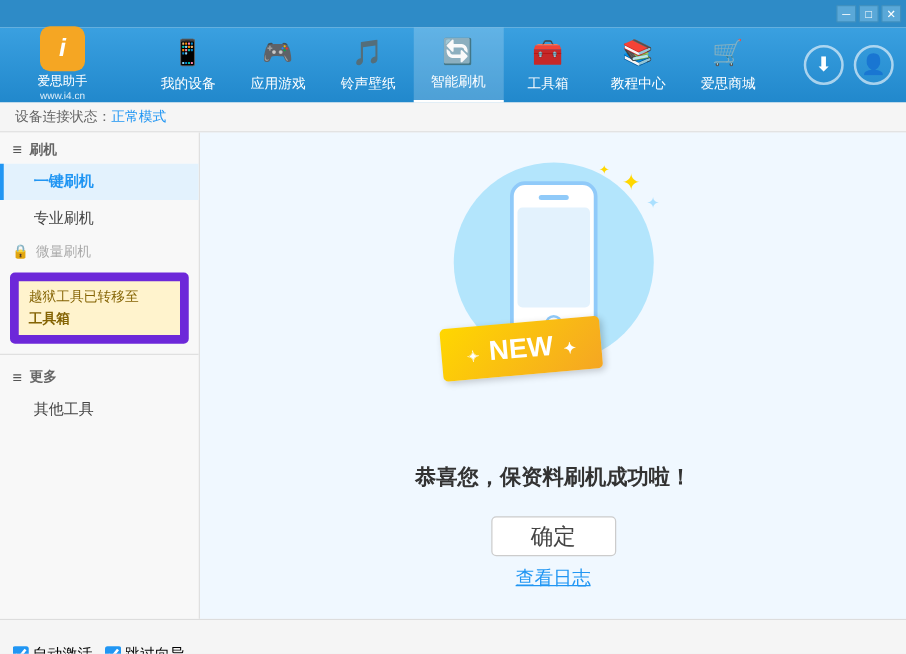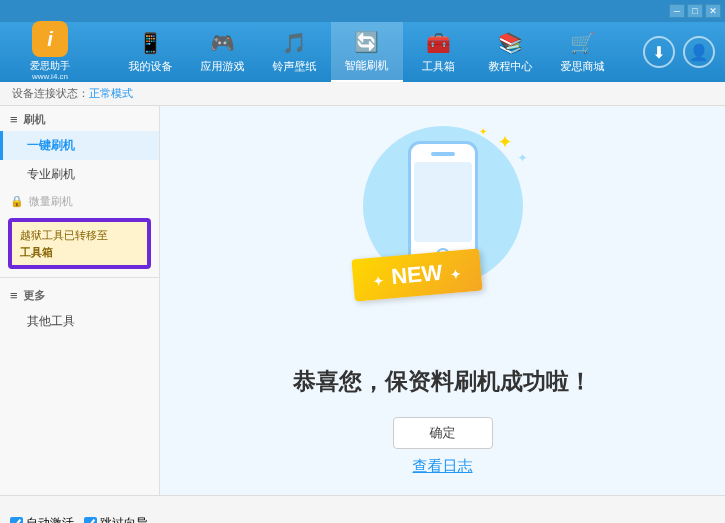--- a/index.html
+++ b/index.html
@@ -178,21 +178,21 @@
       font-size: 11px;
       color: #aaa;
     }
     .sidebar-locked .lock-icon {
       margin-right: 5px;
       font-size: 11px;
     }
     .sidebar-notice {
       margin: 4px 8px;
       background: #fff3cd;
-      border: 4px solid #6d28d9;
+      border: 7px solid #6d28d9;
       border-radius: 4px;
       padding: 5px 8px;
       font-size: 11px;
       color: #856404;
       line-height: 1.5;
     }
     .sidebar-divider {
       height: 1px;
       background: #e0e0e0;
       margin: 4px 0;
@@ -269,33 +269,33 @@
       color: white;
       font-size: 22px;
       font-weight: bold;
       padding: 8px 20px;
       border-radius: 4px;
       transform: rotate(-5deg);
       box-shadow: 2px 2px 6px rgba(0,0,0,0.2);
     }
 
     .success-text {
-      font-size: 23px;
+      font-size: 17px;
       color: #333;
       margin-bottom: 20px;
       font-weight: bold;
     }
 
     .confirm-btn {
       width: 100px;
       height: 32px;
       background: white;
       border: 1px solid #ccc;
       border-radius: 4px;
-      font-size: 13px;
+      font-size: 18px;
       color: #444;
       cursor: pointer;
       display: flex;
       align-items: center;
       justify-content: center;
       margin-bottom: 8px;
     }
 
     .secondary-link {
       font-size: 15px;

